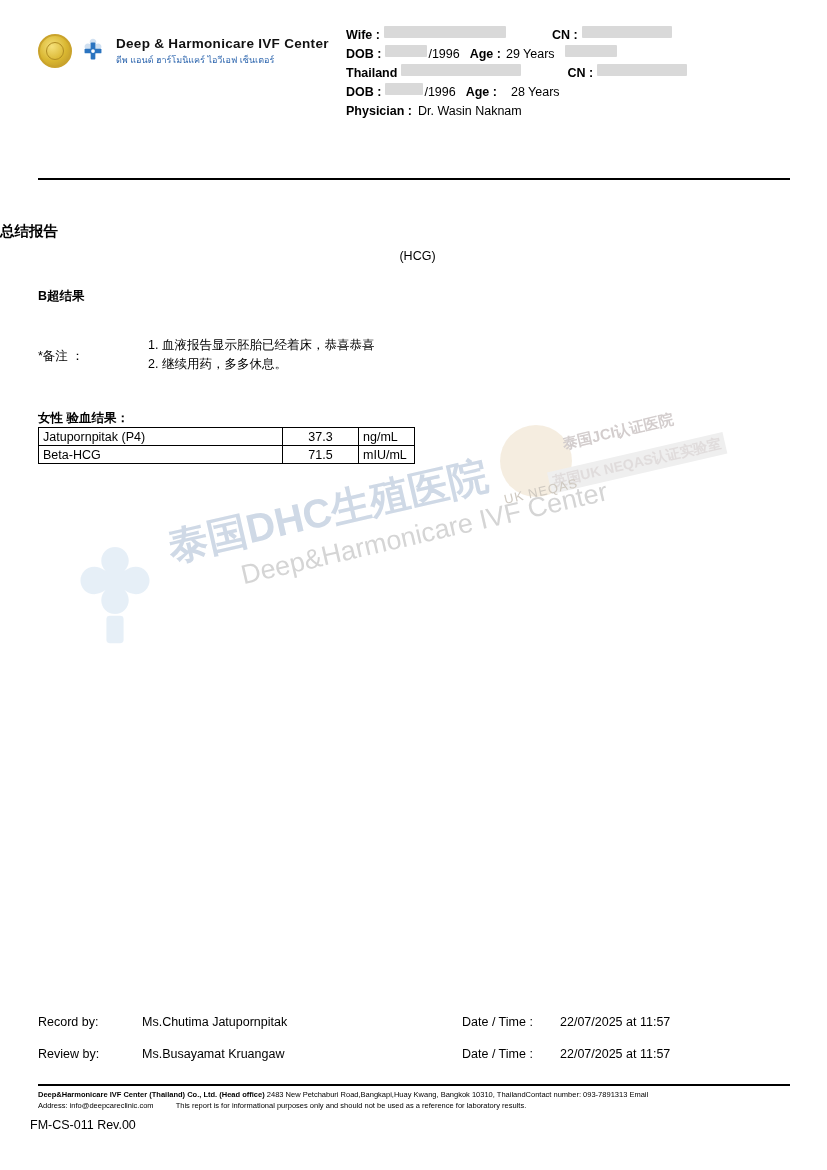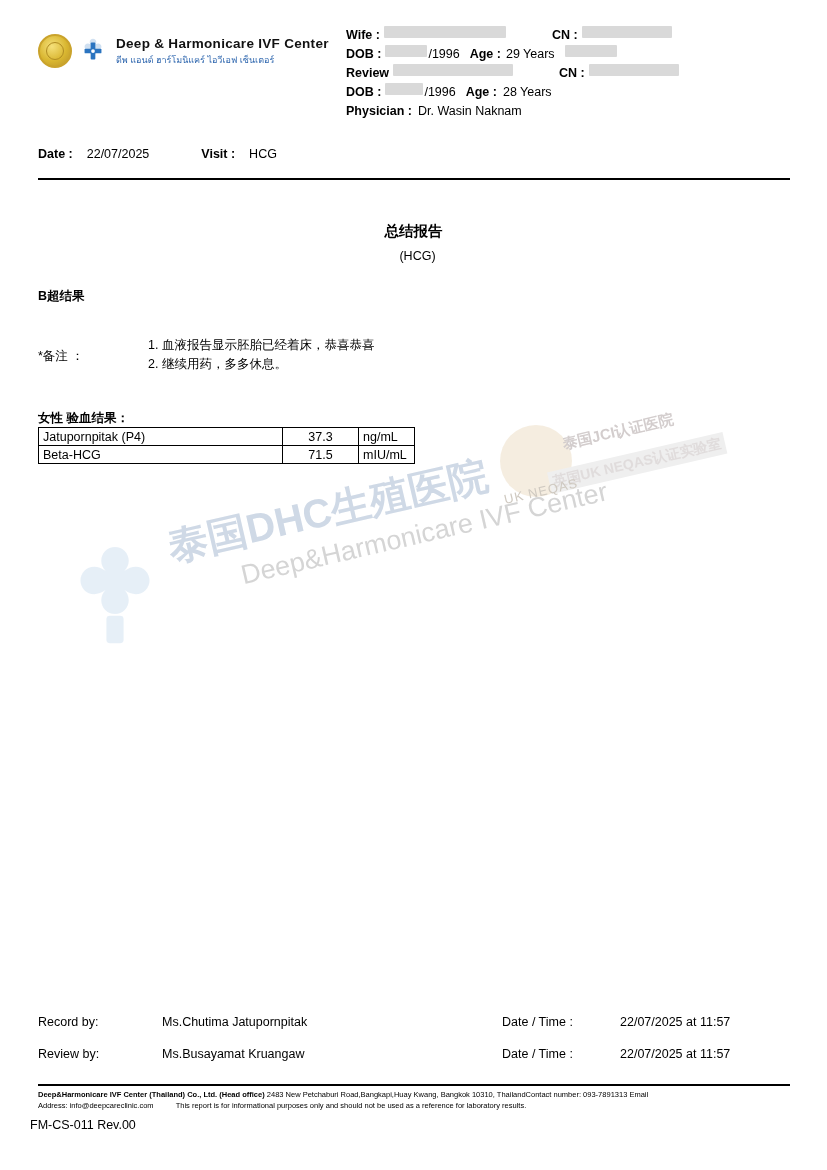--- a/index.html
+++ b/index.html
@@ -119,21 +119,20 @@
     width: 752px;
     height: 2px;
     background: #000;
   }
 
   
   .title {
     position: absolute;
     left: 0; top: 222px;
     width: 827px;
-    text-align: center;
     font-size: 14.5px;
     font-weight: bold;
   }
   .subtitle {
     position: absolute;
     left: 4px; top: 249px;
     width: 827px;
     text-align: center;
     font-size: 12.5px;
   }
@@ -249,21 +248,21 @@
   }
 
   
   .signoff {
     position: absolute;
     left: 38px;
     top: 1006px;
     width: 752px;
     font-size: 12.5px;
   }
-  .srow { display: flex; align-items: center; height: 32px; gap: 20px; }
+  .srow { display: flex; align-items: center; height: 32px; }
   .s-lab { width: 104px; }
   .s-name { width: 320px; }
   .s-dt-lab { width: 98px; }
   .s-dt { }
 
   
   .frule {
     position: absolute;
     left: 38px;
     top: 1084px;
@@ -322,47 +321,40 @@
       </div>
       <div class="prow">
         <span class="plabel">DOB :</span>
         <span class="redact r-dob"></span>
         <span class="pvalue">/1996</span>
         <span class="plabel" style="margin-left:10px">Age :</span>
         <span class="pvalue" style="margin-left:5px">29 Years</span>
         <span class="redact r-tail"></span>
       </div>
       <div class="prow">
-        <span class="plabel">Review</span>
+        <span class="plabel">Thailand</span>
         <span class="redact r-husband"></span>
         <span class="gap-cn"></span>
         <span class="plabel">CN :</span>
         <span class="redact r-cn2"></span>
       </div>
       <div class="prow">
         <span class="plabel">DOB :</span>
         <span class="redact r-dob2"></span>
         <span class="pvalue">/1996</span>
         <span class="plabel" style="margin-left:10px">Age :</span>
-        <span class="pvalue" style="margin-left:6px">28 Years</span>
+        <span class="pvalue" style="margin-left:14px">28 Years</span>
       </div>
       <div class="prow">
         <span class="plabel">Physician :</span>
         <span class="pvalue" style="margin-left:6px">Dr. Wasin Naknam</span>
       </div>
     </div>
   </div>
 
-  <div class="datebar">
-    <span class="lbl">Date :</span>
-    <span class="val">22/07/2025</span>
-    <span class="sp"></span>
-    <span class="lbl">Visit :</span>
-    <span class="val">HCG</span>
-  </div>
 
   <div class="rule"></div>
 
   <div class="title">总结报告</div>
   <div class="subtitle">(HCG)</div>
 
   <div class="section-h">B超结果</div>
 
   <div class="notes-label">*备注 ：</div>
   <div class="notes-list">

